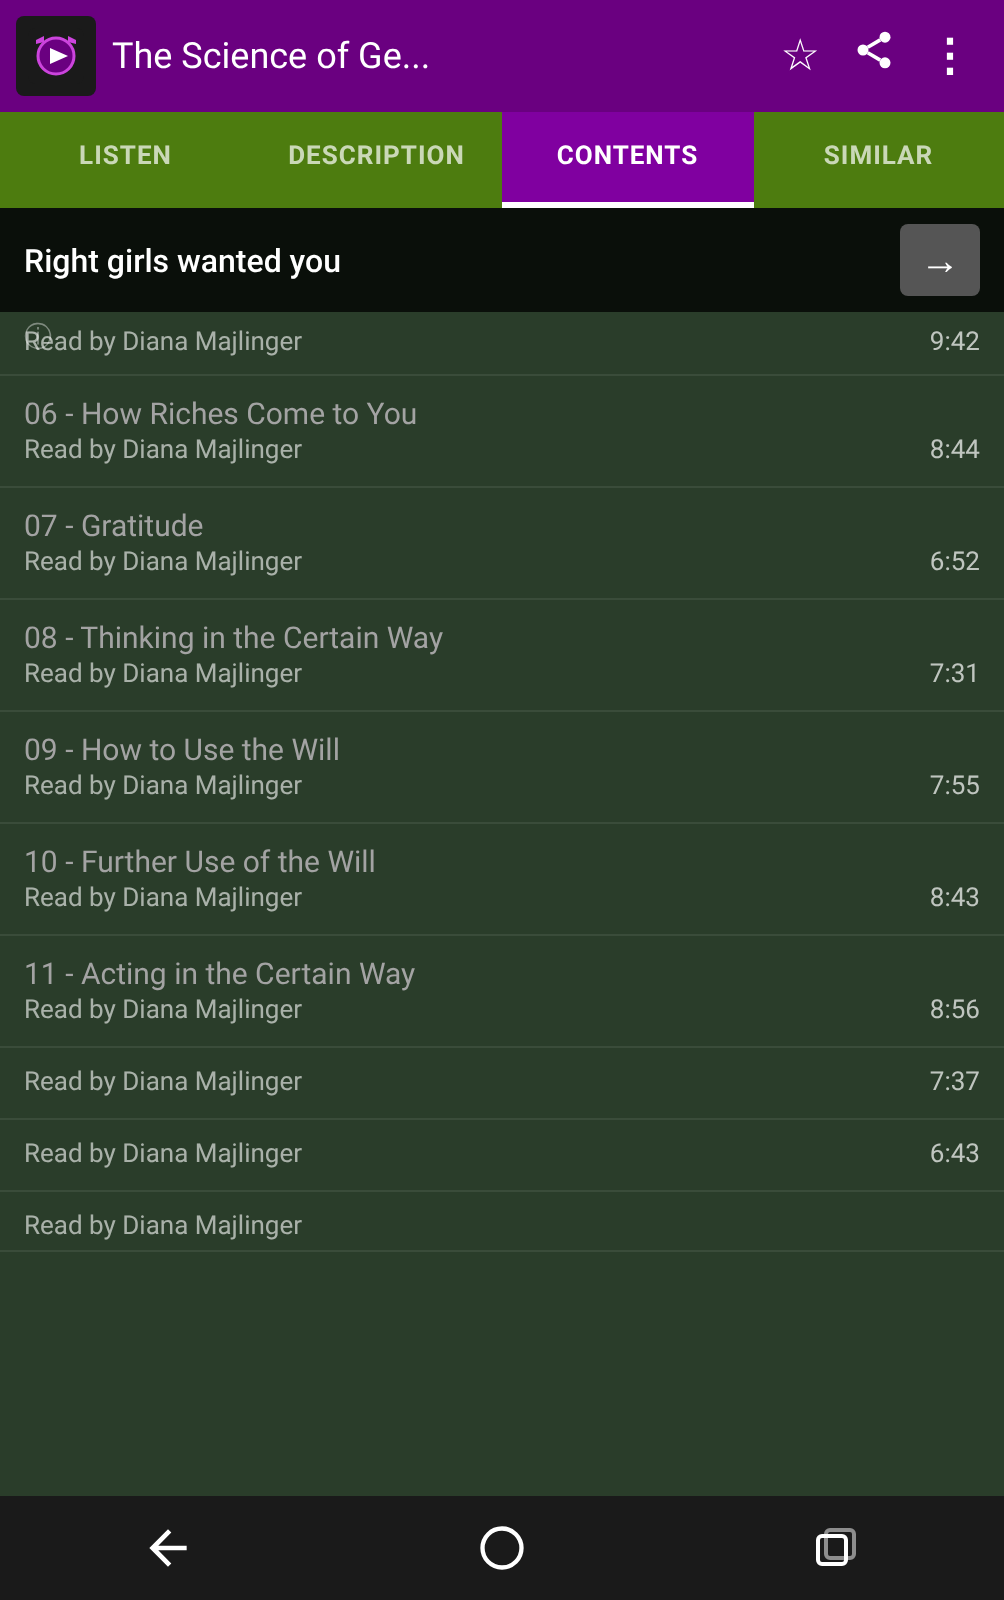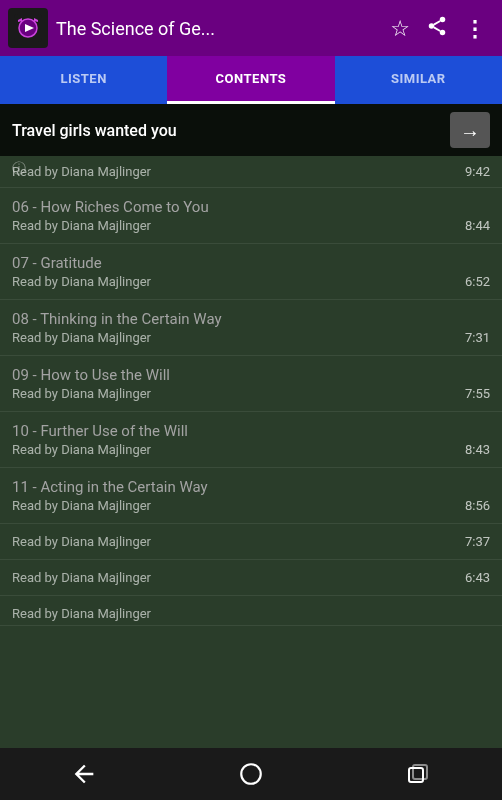--- a/index.html
+++ b/index.html
@@ -38,21 +38,21 @@
       font-weight: 400;
       white-space: nowrap;
       overflow: hidden;
       text-overflow: ellipsis;
     }
 
     
     #tab-bar {
       width: 100%;
       height: 48px;
-      background: #1d4ed8;
+      background: #4d7c0f;
       display: flex;
       align-items: stretch;
     }
     .tab {
       flex: 1;
       display: flex;
       align-items: center;
       justify-content: center;
       color: rgba(255,255,255,0.7);
       font-size: 13px;
@@ -182,30 +182,33 @@
       <line x1="15.41" y1="6.51" x2="8.59" y2="10.49" stroke="white" stroke-width="2"></line>
     </svg>
   </span>
   <span style="color:white;font-size:22px;padding:8px;cursor:pointer;font-weight:700;">⋮</span>
 </div>
 
 <div id="tab-bar">
   <div class="tab">
     <span>LISTEN</span>
   </div>
+  <div class="tab">
+    <span>DESCRIPTION</span>
+  </div>
   <div class="tab active">
     <span>CONTENTS</span>
   </div>
   <div class="tab">
     <span>SIMILAR</span>
   </div>
 </div>
 
 <div id="now-playing-banner">
-  <span id="now-playing-title">Travel girls wanted you</span>
+  <span id="now-playing-title">Right girls wanted you</span>
   <div id="now-playing-arrow">
     <span style="color:white;font-size:20px;">→</span>
   </div>
 </div>
 
 <div id="track-list" style="height: calc(800px - 56px - 48px - 52px - 52px); overflow-y: auto;">
 
   <div class="track-item" style="position:relative; padding-top:6px; padding-bottom:8px;">
     <span class="info-overlay" style="font-size:14px; color:rgba(255,255,255,0.4);">ⓘ</span>
     <div class="track-meta" style="margin-top:2px;">

